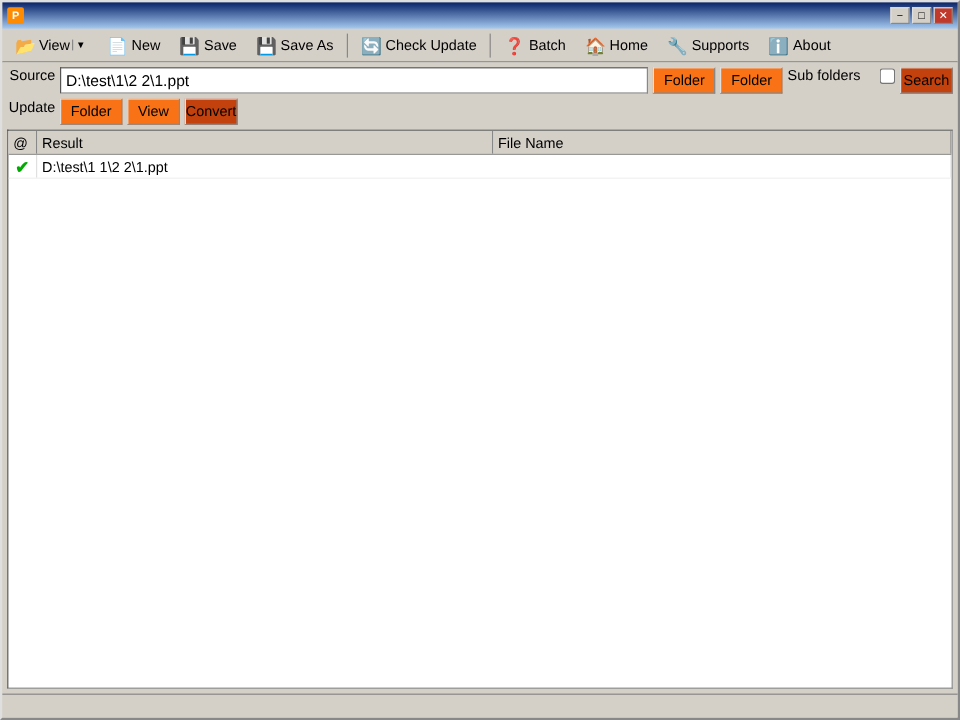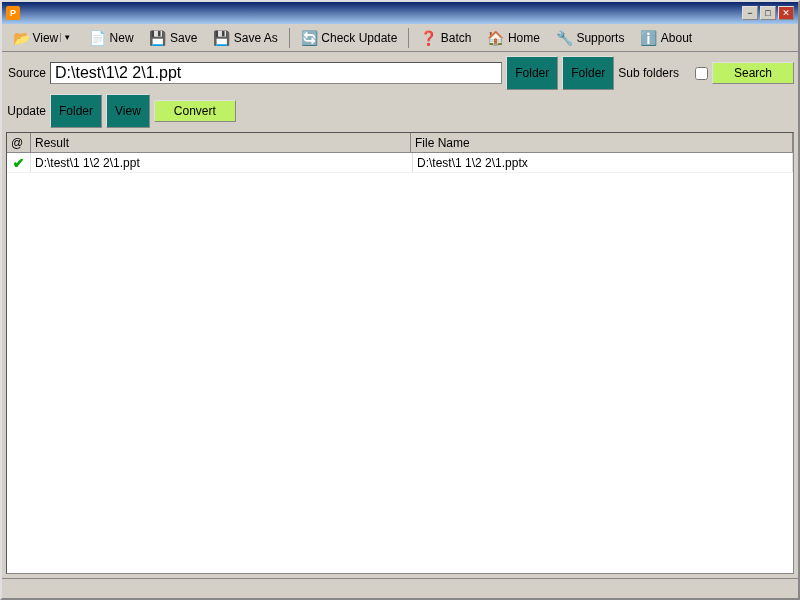--- a/index.html
+++ b/index.html
@@ -127,61 +127,61 @@
       flex: 1;
       background: #d4d0c8;
       padding: 4px;
       display: flex;
       flex-direction: column;
       gap: 4px;
     }
 
     .row-group {
       display: flex;
-      align-items: center;
+      align-items: flex-start;
       gap: 4px;
     }
     .row-label {
       width: 40px;
       text-align: right;
       font-size: 12px;
       flex-shrink: 0;
     }
     .path-input {
       flex: 1;
       height: 22px;
       border: 1px solid #888;
       border-top: 1px solid #555;
       border-left: 1px solid #555;
       background: white;
       padding: 1px 4px;
-      font-size: 16px;
+      font-size: 13px;
       font-family: inherit;
     }
     .btn-small {
-      height: 34px;
+      height: 22px;
       padding: 0 8px;
-      background: #0f766e;
+      background: #f97316;
       border: 1px solid #888;
       border-top: 1px solid #dfdfdf;
       border-left: 1px solid #dfdfdf;
       cursor: pointer;
       font-size: 12px;
       white-space: nowrap;
     }
     .subfolder-area {
       display: flex;
       align-items: center;
       gap: 16px;
       font-size: 12px;
     }
     .btn-large {
-      width: 82px;
+      width: 44px;
       height: 22px;
-      background: #bef264;
+      background: #c2410c;
       border: 1px solid #888;
       border-top: 1px solid #dfdfdf;
       border-left: 1px solid #dfdfdf;
       cursor: pointer;
       font-size: 12px;
       font-weight: normal;
     }
 
     .table-area {
       flex: 1;
@@ -341,21 +341,20 @@
         <div class="th th-result">Result</div>
         <div class="th th-filename">File Name</div>
       </div>
       <div class="table-body">
 
       <div class="table-row">
       <div class="td td-at">
         <span class="check-icon">✔</span>
       </div>
       <div class="td td-filename">D:\test\1 1\2 2\1.ppt</div>
-      <div class="td td-result">D:\test\1 1\2 2\1.pptx</div>
     </div>
         </div>
     </div>
 
   </div>
 
   <div class="status-bar">
     <span></span>
   </div>
 

